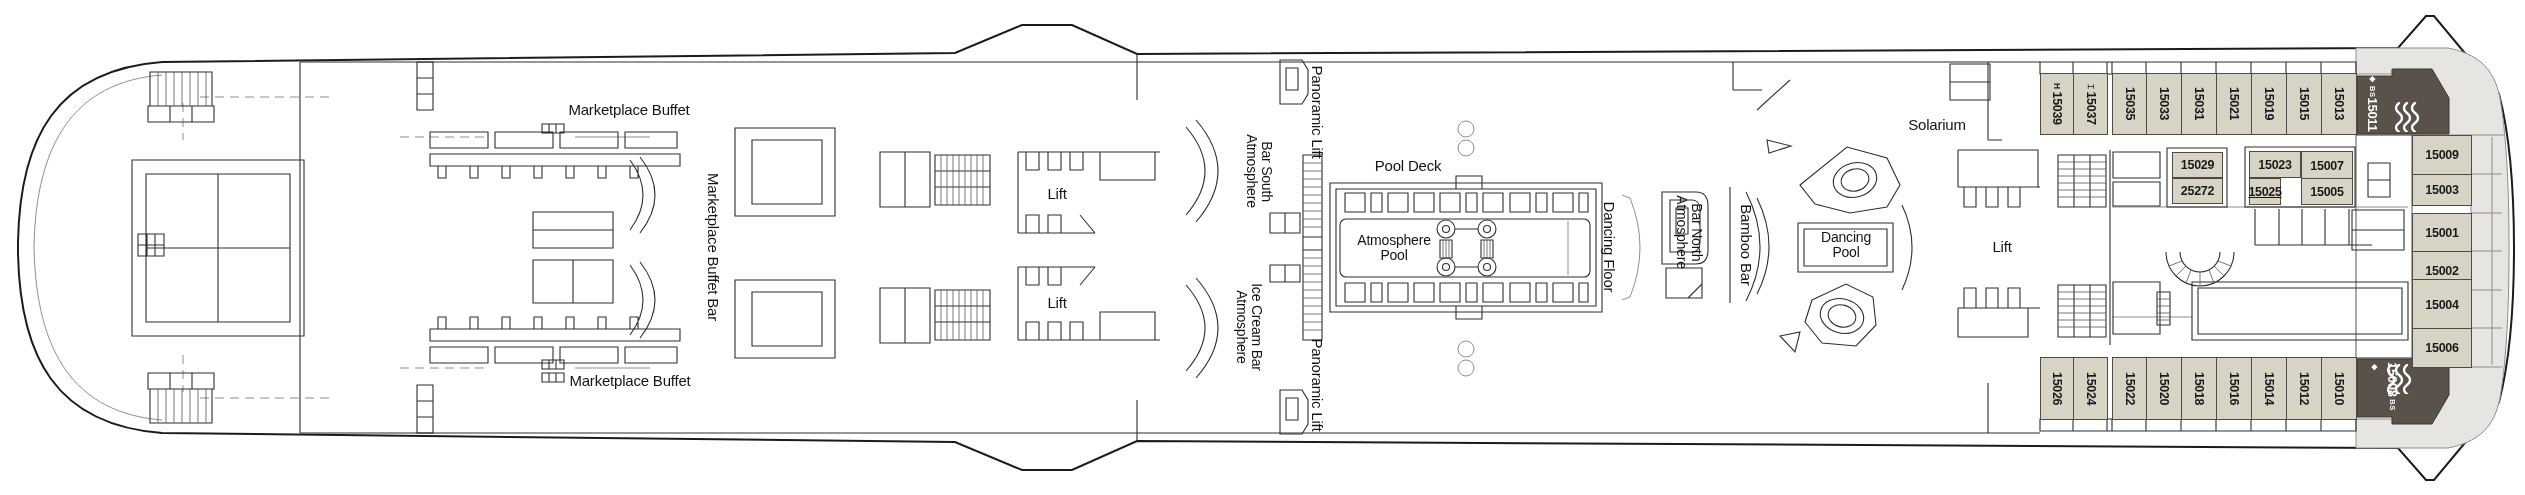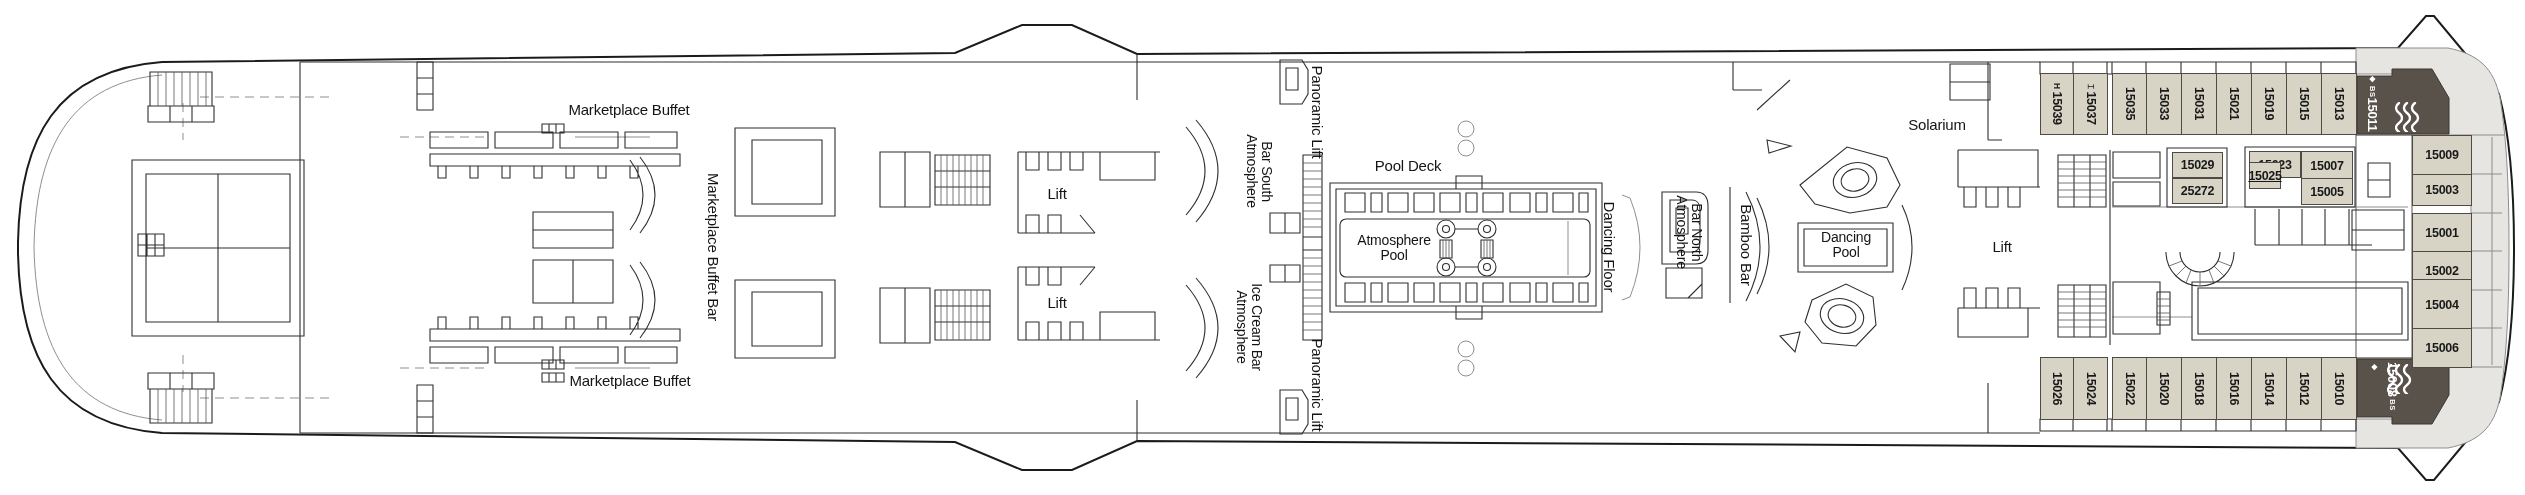--- a/index.html
+++ b/index.html
@@ -291,19 +291,19 @@
     </div>
     <div class="cab h" style="left: 2172px; top: 178px; width: 51px; height: 26px;">
       <span class="ct">25272</span>
     </div>
     <div class="cab h" style="left: 2249px; top: 151px; width: 52px; height: 27px;">
       <span class="ct">15023</span>
     </div>
     <div class="cab h" style="left: 2301px; top: 151px; width: 52px; height: 29px;">
       <span class="ct">15007</span>
     </div>
-    <div class="cab h" style="left: 2249px; top: 162px; width: 32px; height: 27px; text-decoration: underline;">
+    <div class="cab h" style="left: 2249px; top: 178px; width: 32px; height: 27px; text-decoration: underline;">
       <span class="ct">15025</span>
     </div>
     <div class="cab h" style="left: 2301px; top: 178px; width: 52px; height: 27px;">
       <span class="ct">15005</span>
     </div>
   </div>
 
 </body></html>

